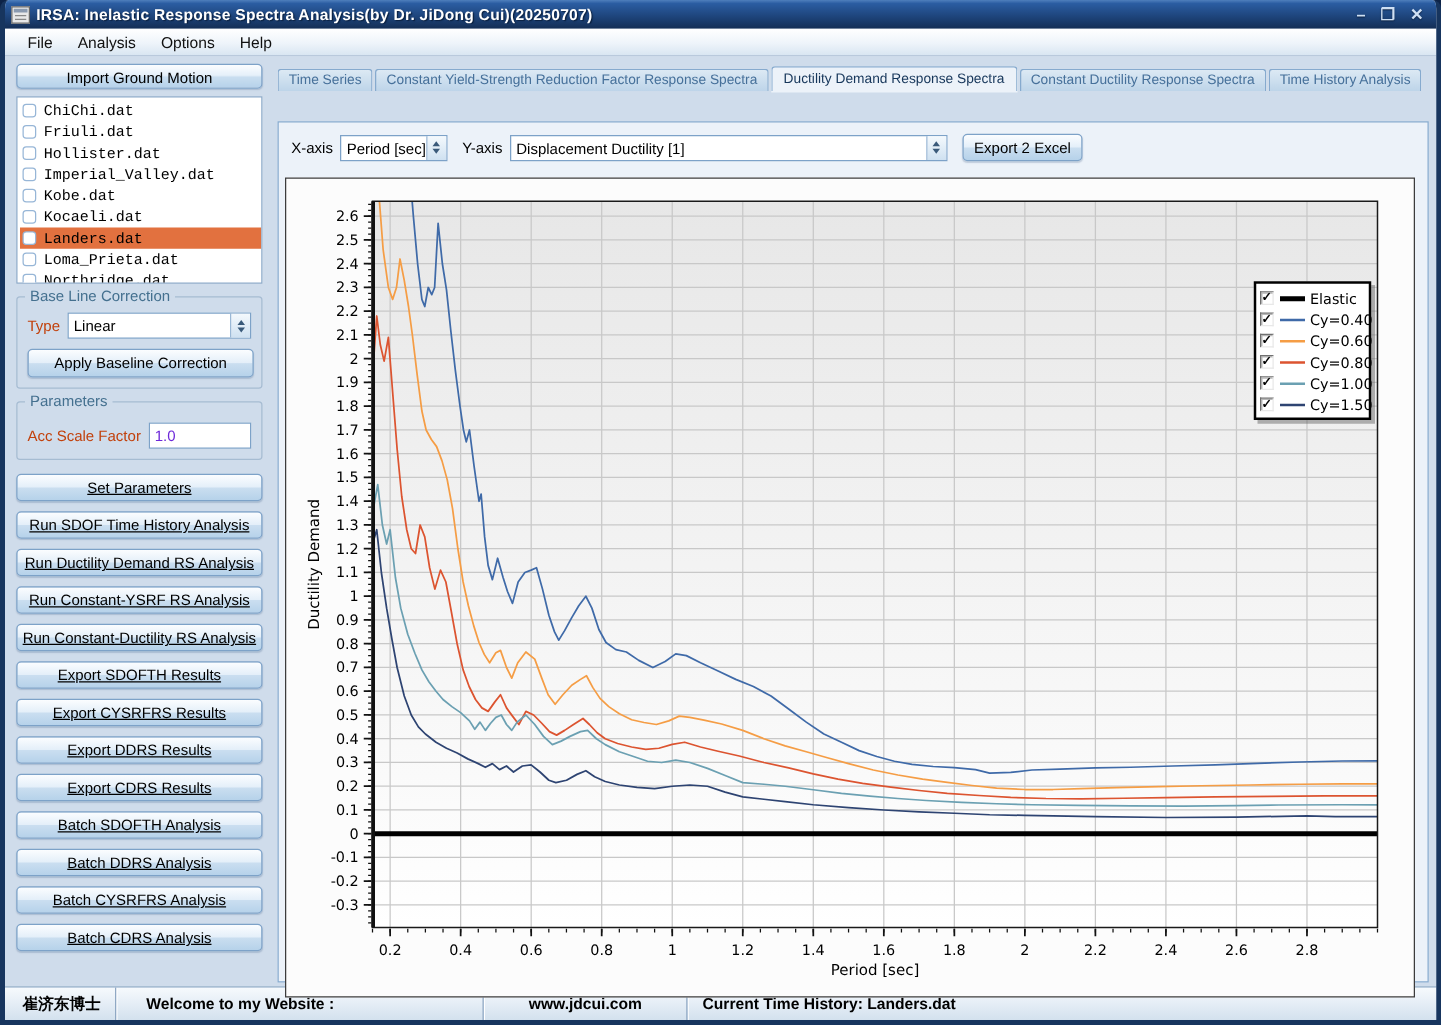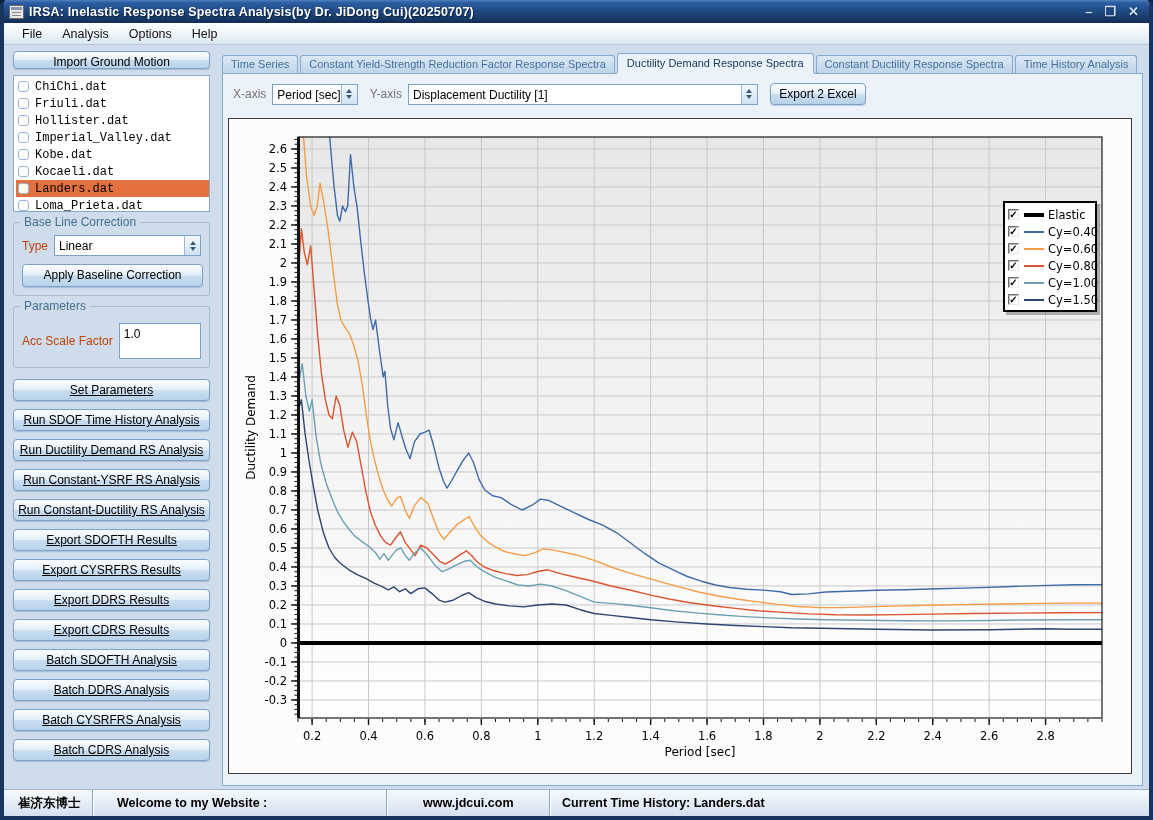--- a/index.html
+++ b/index.html
@@ -58,38 +58,38 @@
   .form-label { color:#c2410c; font-size:12px; margin-right:6px; }
   .combo { background:#fff; border:1px solid #7da2c8; height:21px; display:flex; align-items:stretch; flex:1; }
   .combo .val { flex:1; padding:3px 0 0 4px; font-size:12px; color:#000; white-space:nowrap; overflow:hidden; }
   .spinner { width:16px; border-left:1px solid #9ab8d6; display:flex; flex-direction:column;
              align-items:center; justify-content:center; gap:2px;
              background:linear-gradient(180deg,#f4f9fd,#cfe1f1); }
   .spin-up { width:0; height:0; border-left:3.5px solid transparent; border-right:3.5px solid transparent;
              border-bottom:4px solid #3a5a7a; }
   .spin-down { width:0; height:0; border-left:3.5px solid transparent; border-right:3.5px solid transparent;
                border-top:4px solid #3a5a7a; }
-  .text-input { background:#fff; border:1px solid #7da2c8; height:36px; flex:1; padding:3px 0 0 4px;
-                font-size:12px; color:#000000; }
+  .text-input { background:#fff; border:1px solid #7da2c8; height:21px; flex:1; padding:3px 0 0 4px;
+                font-size:12px; color:#6d28d9; }
   .full-btn { width:181px; margin-top:8px; }
   .action-stack { display:flex; flex-direction:column; margin-top:11px; }
   .action-stack .xp-btn { width:197px; height:22px; line-height:20px; margin-bottom:8px;text-decoration:underline; }
 
   
-  .main { flex:1; display:flex; flex-direction:column; padding:8px 6px 0 6px; min-width:0; }
+  .main { flex:1; display:flex; flex-direction:column; padding:8px 6px 0 6px; min-width:0;gap:24px; }
   .tabbar { display:flex; align-items:flex-end; height:20px; flex:0 0 20px; padding-left:0; }
   .tab { height:18px; padding:0 8px; margin-right:2px; border:1px solid #86aace; border-bottom:none;
          border-radius:3px 3px 0 0; background:linear-gradient(180deg,#dce9f4 0%,#bdd4e9 100%);
          color:#46709a; font-size:11px; line-height:17px; white-space:nowrap; }
   .tab.active { height:20px; background:#ecf2f9; color:#16365a; line-height:19px; padding:0 9px;
                 position:relative; z-index:2; box-shadow:0 1px 0 #ecf2f9; }
   .tabpane { flex:1; border:1px solid #86aace; background:#ecf2f9; position:relative; min-height:0;
              margin-bottom:3px; }
   .controls-row { display:flex; align-items:center; padding:9px 0 0 10px; height:31px; }
-  .axis-label { color:#737373; font-size:12px; margin-right:6px; }
+  .axis-label { color:#000000; font-size:12px; margin-right:6px; }
   .combo.small { flex:0 0 82px; }
   .combo.large { flex:0 0 350px; }
   .controls-row .gap { width:12px; }
   .export-btn { width:96px; height:22px; line-height:20px; margin-left:12px; font-size:12px; }
 
   
   .chart-panel { width:904px; height:656px; margin:13px 0 0 5px; background:#fcfcfc;
                  border:1px solid #3c3c3c; position:relative; }
   .chart-panel svg { display:block; }
 

